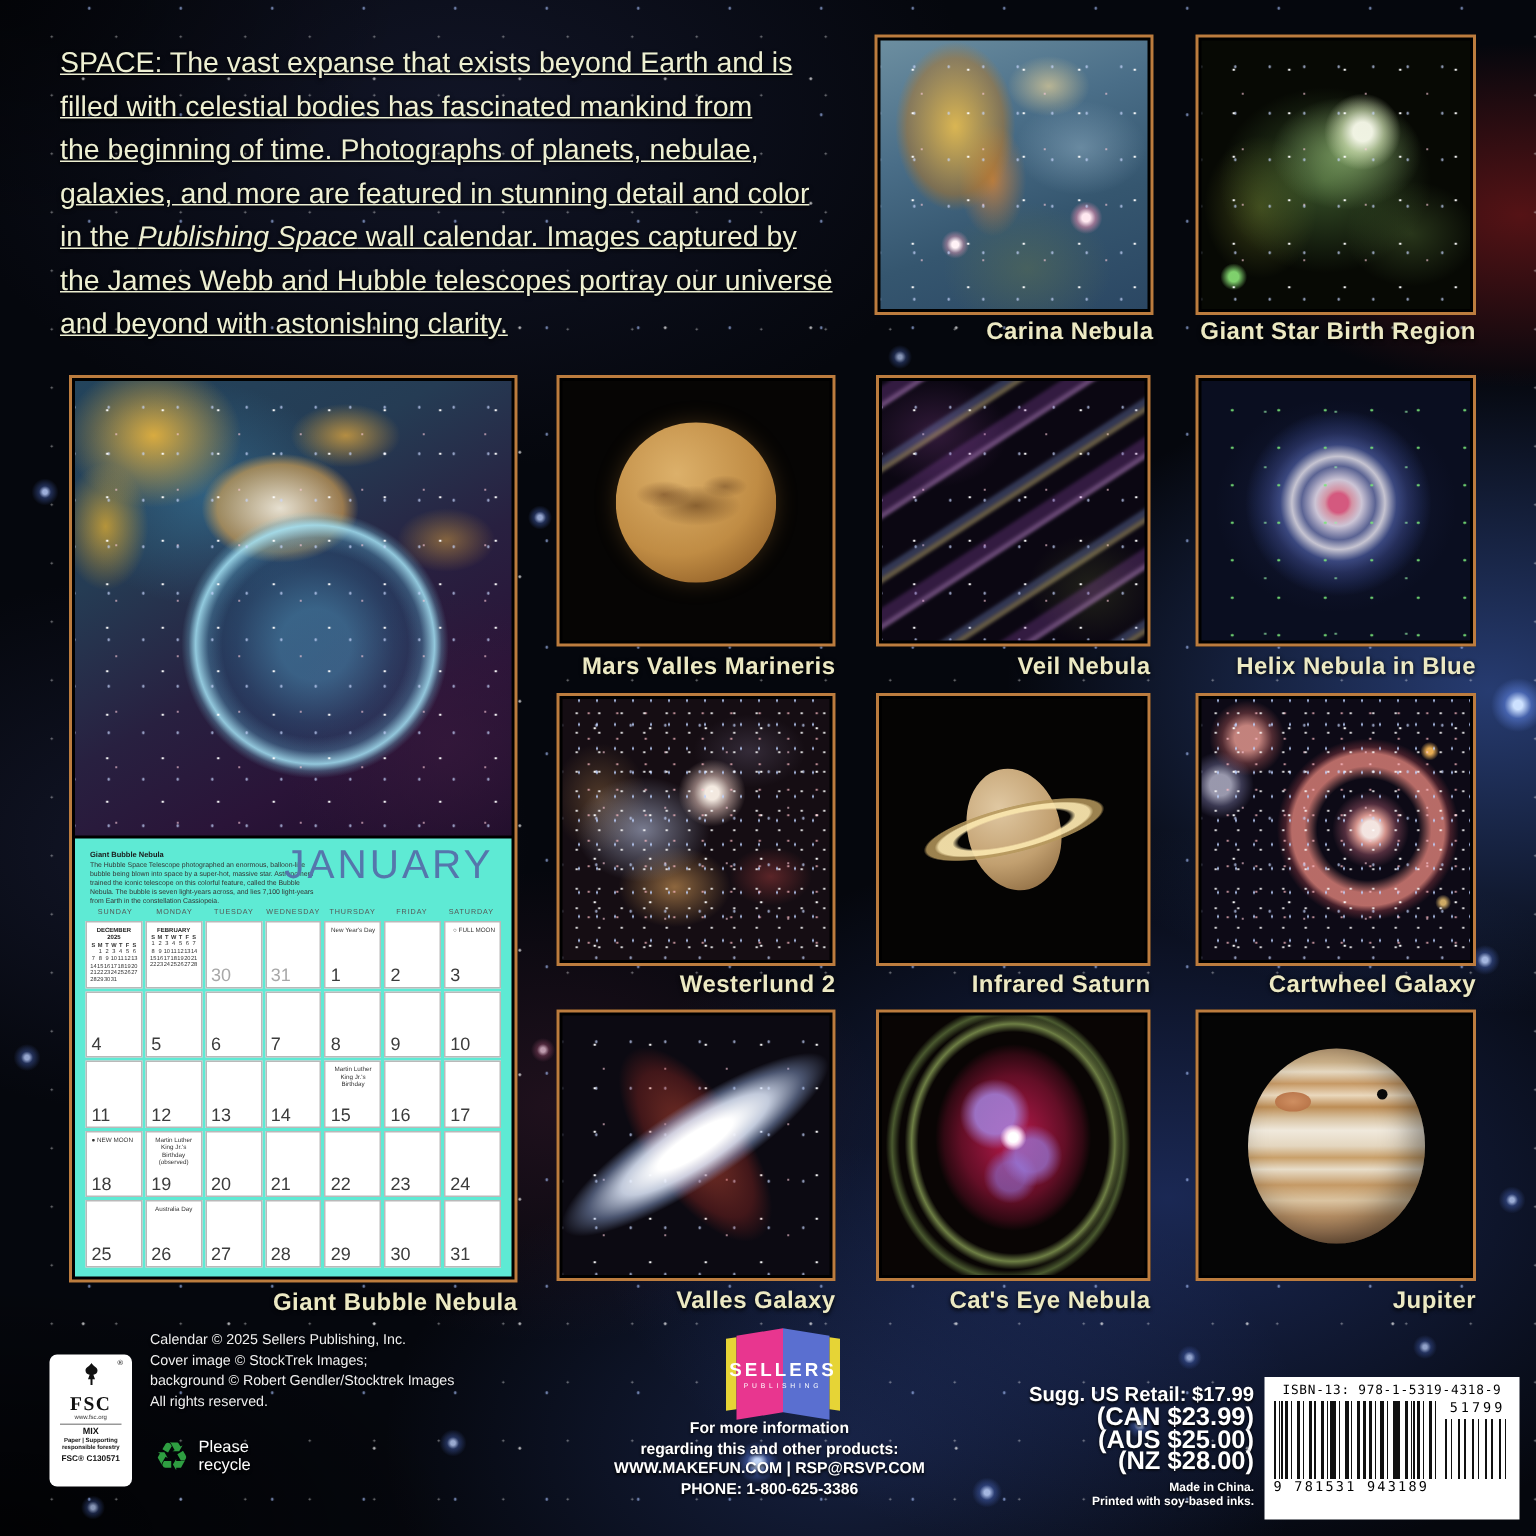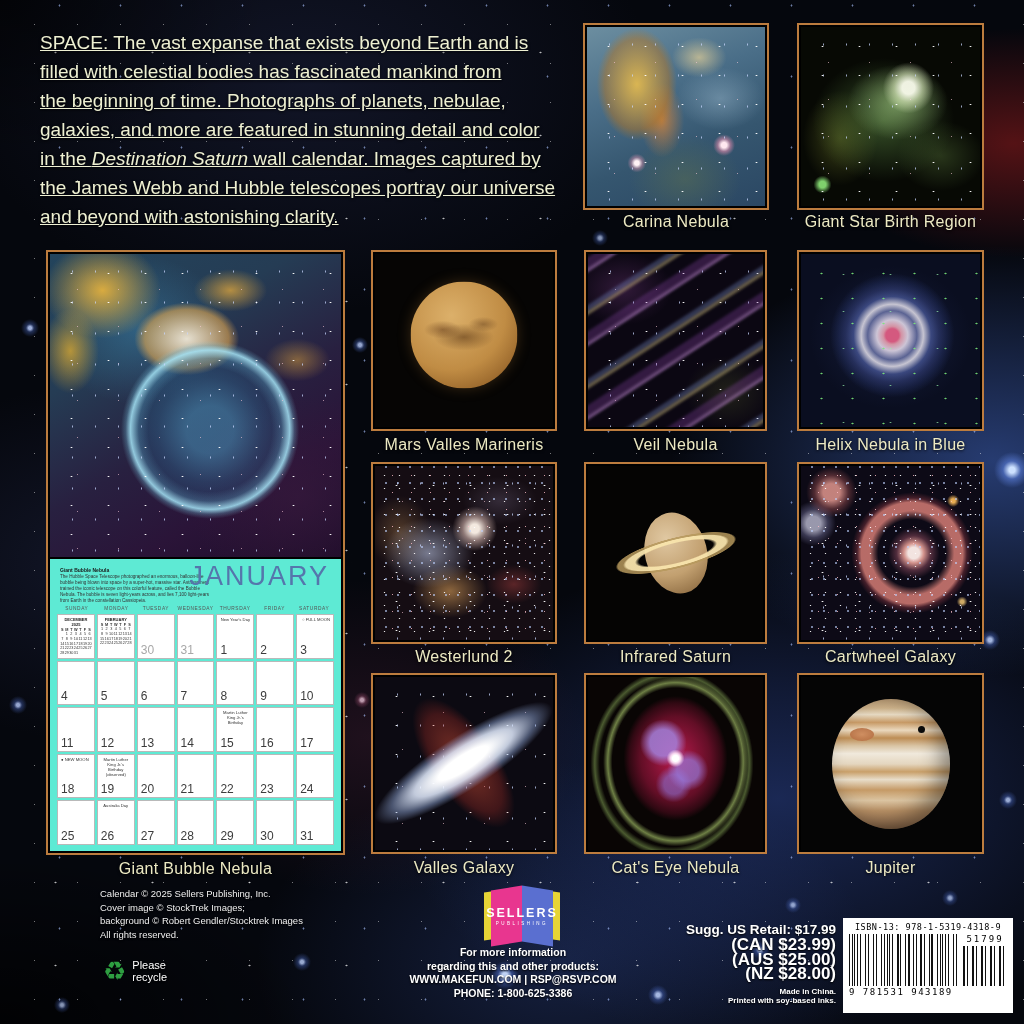--- a/index.html
+++ b/index.html
@@ -42,22 +42,22 @@
       radial-gradient(circle at 62px 1005px,  rgba(190,210,255,.7) 1.3px, rgba(100,140,255,.25) 4px, transparent 8px),
       radial-gradient(circle at 600px 238px,  rgba(190,210,255,.7) 1.3px, rgba(100,140,255,.25) 4px, transparent 8px);
   }
 
   .intro { position:absolute; left:40px; top:28px; width:552px;
     color:#eef0d2; font-size:19px; line-height:29px; white-space:pre-line;
     text-shadow:0 1px 3px rgba(0,0,0,.9);text-decoration:underline; }
 
   .tile { position:absolute; border:2px solid #bc7c3e; background:#000; }
   .art { position:absolute; inset:2px; background:#000; overflow:hidden; }
-  .caption { position:absolute; text-align:center; color:#ece9c3; font-size:16px;
-    text-shadow:0 1px 3px rgba(0,0,0,.95); letter-spacing:.3px; }
+  .caption { position:absolute; text-align:right; color:#ece9c3; font-size:16px;
+    text-shadow:0 1px 3px rgba(0,0,0,.95); letter-spacing:.3px;font-weight:bold; }
 
   .speck::before { content:""; position:absolute; inset:0; background-image:
       radial-gradient(rgba(255,255,255,.95) .6px, transparent 1.2px),
       radial-gradient(rgba(200,215,255,.75) .5px, transparent 1px),
       radial-gradient(rgba(255,205,220,.6) .5px, transparent 1px);
     background-size:37px 29px, 23px 31px, 41px 37px;
     background-position:3px 5px, 11px 2px, 7px 17px; }
   .speck-dense::after { content:""; position:absolute; inset:0; background-image:
       radial-gradient(rgba(255,255,255,.9) .55px, transparent 1.05px),
       radial-gradient(rgba(255,190,200,.8) .5px, transparent 1px),
@@ -249,21 +249,21 @@
 <body>
 
 <div class="page">
   <div class="starfield"></div>
   <div class="glow-stars"></div>
 
   <p class="intro"><span>SPACE: The vast expanse that exists beyond Earth and is
 filled with celestial bodies has fascinated mankind from
 the beginning of time. Photographs of planets, nebulae,
 galaxies, and more are featured in stunning detail and color
-in the </span><i>Destination Saturn</i><span> wall calendar. Images captured by
+in the </span><i>Publishing Space</i><span> wall calendar. Images captured by
 the James Webb and Hubble telescopes portray our universe
 and beyond with astonishing clarity.</span></p>
 
   <div class="tile" id="t-carina" style="left:583px;top:23px;width:186px;height:187px">
       <div class="art speck"></div>
     </div>
   <div class="caption" style="left:583px;top:213px;width:186px">Carina Nebula</div>
   <div class="tile" id="t-giantstar" style="left:797px;top:23px;width:187px;height:187px">
       <div class="art speck"></div>
     </div>
@@ -542,20 +542,35 @@
     </div>
   <div class="caption" style="left:584px;top:859px;width:183px">Cat's Eye Nebula</div>
 
   <div class="tile" id="t-jupiter" style="left:797px;top:673px;width:187px;height:181px">
       <div class="art">
         <div class="jup"></div>
       </div>
     </div>
   <div class="caption" style="left:797px;top:859px;width:187px">Jupiter</div>
 
+  <div class="fsc-box">
+    <div class="fsc-tree">
+      <svg viewBox="0 0 24 24" width="20" height="22">
+          <path d="M12 2c-1.2 2.6-4.8 3.2-4.8 6 0 1.9 1.5 3.2 3.3 3.3L9.2 15h2v4.5h1.6V15h2l-1.3-3.7c1.8-.1 3.3-1.4 3.3-3.3 0-2.8-3.6-3.4-4.8-6z"></path>
+        </svg>
+      <span class="fsc-reg">®</span>
+    </div>
+    <div class="fsc-name">FSC</div>
+    <div class="fsc-url">www.fsc.org</div>
+    <div class="fsc-div"></div>
+    <div class="fsc-mix">MIX</div>
+    <div class="fsc-desc" style="white-space:pre-line">Paper | Supporting
+responsible forestry</div>
+    <div class="fsc-cert">FSC® C130571</div>
+  </div>
 
   <div class="copyright">Calendar © 2025 Sellers Publishing, Inc.
 Cover image © StockTrek Images;
 background © Robert Gendler/Stocktrek Images
 All rights reserved.</div>
 
   <div class="recycle-row">
     <span class="recycle-glyph">♻</span>
     <span class="recycle-text">Please
 recycle</span>

